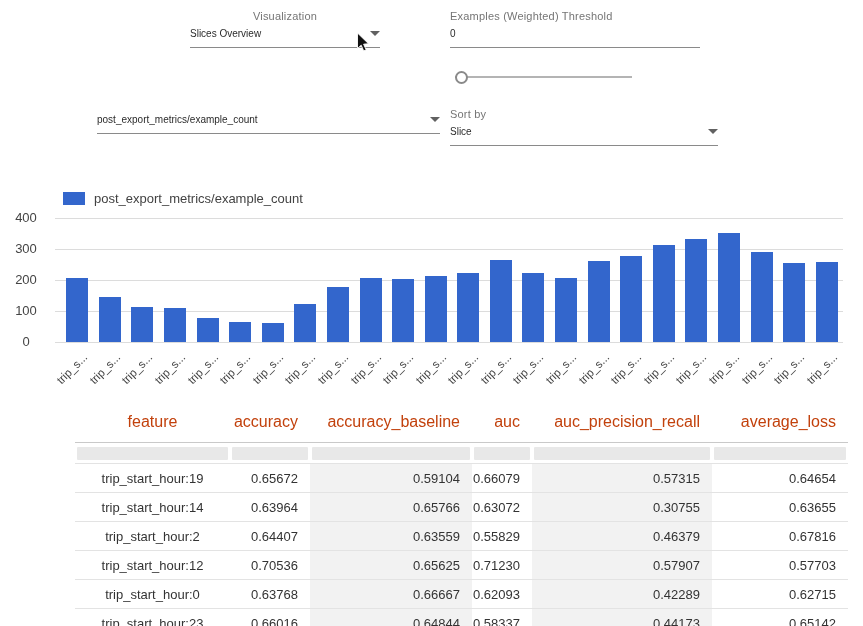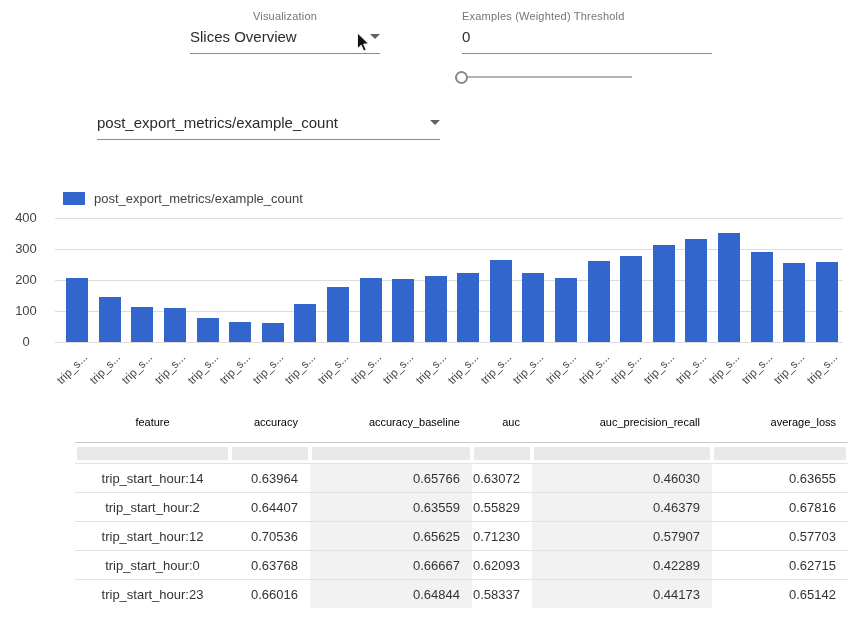--- a/index.html
+++ b/index.html
@@ -8,28 +8,28 @@
     background:#fff; font-family:"Liberation Sans", sans-serif;
   }
   .abs { position:absolute; }
 
   
   .ctrl-label { font-size:11px; color:#757575; letter-spacing:.2px; }
   .dd-row {
     display:flex; justify-content:space-between; align-items:center;
     margin-top:6px; padding-bottom:8px; border-bottom:1px solid #8a8a8a;
   }
-  .dd-value { font-size:15px; color:#2b2b2b; white-space:nowrap; }
+  .dd-value { font-size:10px; color:#2b2b2b; white-space:nowrap; }
   .dd-arrow {
     width:0; height:0; flex:0 0 auto;
     border-left:5px solid transparent; border-right:5px solid transparent;
     border-top:5px solid #616161; margin-left:8px;
   }
   .viz-block   { left:190px; top:10px; width:190px;text-align:center; }
-  .thr-block   { left:450px; top:10px; width:250px;margin-left:12px; }
+  .thr-block   { left:450px; top:10px; width:250px; }
   .show-block  { left:97px;  top:108px; width:343px; }
   .sort-block  { left:450px; top:108px; width:268px; }
 
   .slider { left:455px; top:70px; width:177px; height:14px; }
   .slider-track { position:absolute; left:0; top:6px; width:100%; height:2px; background:#b4b4b4; }
   .slider-handle {
     position:absolute; left:0; top:1px; width:9px; height:9px;
     border:2px solid #8a8a8a; border-radius:50%; background:#fff;
   }
 
@@ -49,21 +49,21 @@
   .xtick {
     position:absolute; width:66px; text-align:right; white-space:nowrap;
     font-size:11.5px; color:#424242;
     transform:rotate(-45deg); transform-origin:100% 0;
   }
 
   
   .metrics-table-wrap { left:75px; top:402px; width:773px; }
   table.metrics { border-collapse:collapse; table-layout:fixed; width:773px; }
   table.metrics th {
-    font-weight:400; color:#000000; font-size:11px; height:40px;
+    font-weight:400; color:#c2410c; font-size:16px; height:40px;
     border-bottom:1px solid #c9c9c9; padding:0;
   }
   table.metrics td { height:28px; font-size:13px; color:#333; padding:0; }
   tbody tr.data-row td { border-top:1px solid #e3e3e3; }
   tbody tr.data-row:first-child td { border-top:none; }
   .col-feature { text-align:center; }
   .col-num { text-align:right; padding-right:12px !important; }
   td.shaded { background:#f2f2f2; }
   tr.filter-row td { height:20px; border-bottom:1px solid #e3e3e3; }
   .filter-box { height:13px; background:#e8e8e8; margin:0 2px; border-radius:1px; }
@@ -92,20 +92,27 @@
     <div class="slider-handle"></div>
   </div>
 
   <div class="abs show-block">
     <div class="dd-row">
       <span class="dd-value">post_export_metrics/example_count</span>
       <span class="dd-arrow"></span>
     </div>
   </div>
 
+  <div class="abs sort-block">
+    <div class="ctrl-label">Sort by</div>
+    <div class="dd-row">
+      <span class="dd-value">Slice</span>
+      <span class="dd-arrow"></span>
+    </div>
+  </div>
 
   <div class="abs legend">
     <span class="legend-swatch" id="legend-swatch" style="background: rgb(51, 102, 204);"></span>
     <span class="legend-label">post_export_metrics/example_count</span>
   </div>
 
   <div class="abs" id="chart-layer">
       <div class="gridline" style="left: 55px; top: 342px; width: 788px;"></div>
       <div class="ytick" style="left: 5px; top: 334px;">0</div>
       <div class="gridline" style="left: 55px; top: 311px; width: 788px;"></div>
@@ -201,25 +208,33 @@
             <td>
               <div class="filter-box"></div>
             </td>
             <td>
               <div class="filter-box"></div>
             </td>
           </tr>
         </thead>
       <tbody id="table-body">
           <tr class="data-row">
+            <td class="col-feature">trip_start_hour:19</td>
+            <td class="col-num">0.65672</td>
+            <td class="col-num shaded">0.59104</td>
+            <td class="col-num">0.66079</td>
+            <td class="col-num shaded">0.57315</td>
+            <td class="col-num">0.64654</td>
+          </tr>
+          <tr class="data-row">
             <td class="col-feature">trip_start_hour:14</td>
             <td class="col-num">0.63964</td>
             <td class="col-num shaded">0.65766</td>
             <td class="col-num">0.63072</td>
-            <td class="col-num shaded">0.46030</td>
+            <td class="col-num shaded">0.30755</td>
             <td class="col-num">0.63655</td>
           </tr>
           <tr class="data-row">
             <td class="col-feature">trip_start_hour:2</td>
             <td class="col-num">0.64407</td>
             <td class="col-num shaded">0.63559</td>
             <td class="col-num">0.55829</td>
             <td class="col-num shaded">0.46379</td>
             <td class="col-num">0.67816</td>
           </tr>

